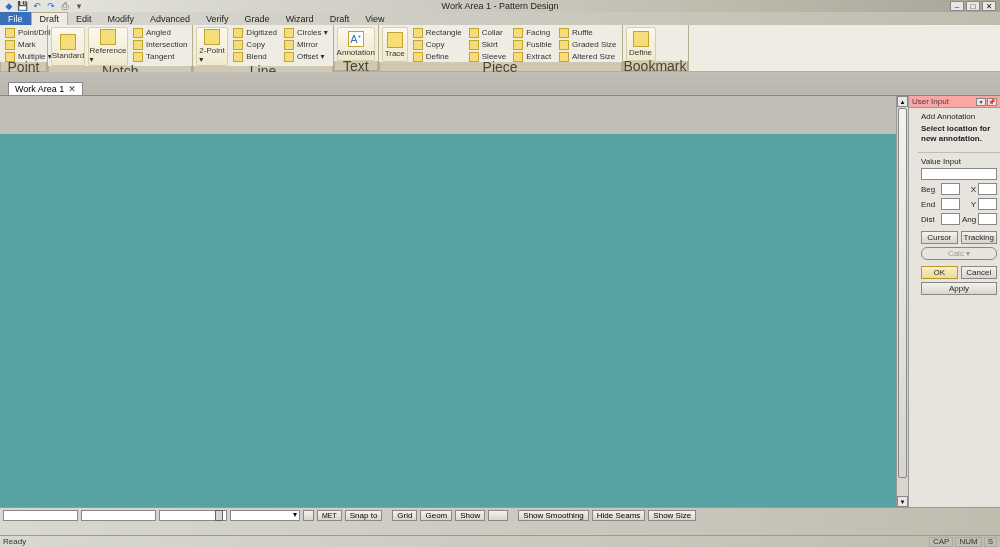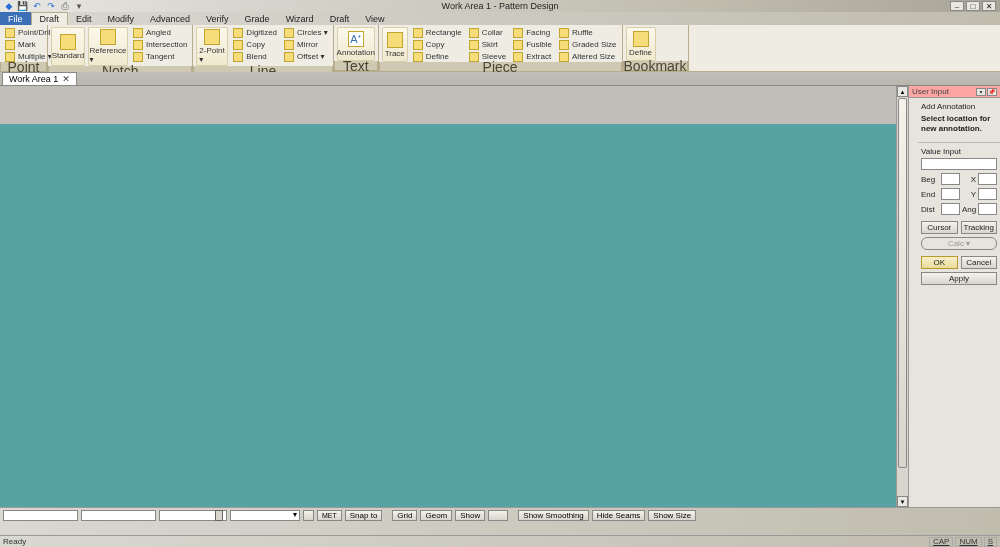--- a/index.html
+++ b/index.html
@@ -25,21 +25,21 @@
 .rgroup { display: flex; flex-direction: column; border-right: 1px solid #b7ad8d; padding: 2px 3px 0 3px; }
 .rgroup .body { display: flex; flex: 1; gap: 3px; }
 .rgroup .label { height: 10px; font-size: 14px; text-align: center; color: #4a4634; background: #cfc8b2; border: 1px solid #b7ad8d; border-top: none; margin: 0 -3px; padding-top: 0; line-height: 10px; }
 .bigbtn { width: 50px; display: flex; flex-direction: column; align-items: center; justify-content: center; cursor: pointer; font-size: 8px; color: #333; background: linear-gradient(#fbf8ec, #f0e9cf); border: 1px solid #d8ceaa; border-radius: 2px; padding: 1px 2px; }
 .bigbtn .bigic { width: 16px; height: 16px; background: #f6dd7a; border: 1px solid #c2a431; margin-bottom: 1px; }
 .smallcol { display: flex; flex-direction: column; gap: 1px; }
 .smallbtn { display: flex; align-items: center; gap: 3px; cursor: pointer; font-size: 8px; color: #333; padding: 0 2px; white-space: nowrap; height: 11px; }
 .smallbtn .sic { width: 10px; height: 10px; flex-shrink: 0; background: #f6dd7a; border: 1px solid #c2a431; }
 
 
-.doctabs { height: 14px; background: linear-gradient(to bottom, #c0beb6, #b8b6ad); display: flex; align-items: flex-end; padding-left: 2px; border-bottom: 1px solid #888; }
+.doctabs { height: 24px; background: linear-gradient(to bottom, #c0beb6, #b8b6ad); display: flex; align-items: flex-end; padding-left: 8px; border-bottom: 1px solid #888; }
 .doctab { height: 13px; background: #fff; border: 1px solid #888; border-bottom: none; padding: 0 6px; display: flex; align-items: center; gap: 4px; font-size: 9px; }
 .doctab .close { font-size: 9px; cursor: pointer; color: #444; }
 
 
 .mainrow { flex: 1; display: flex; min-height: 0; }
 .workarea { flex: 1; display: flex; flex-direction: column; background: #c0beb6; position: relative; }
 .canvaswrap { flex: 1; display: flex; }
 .canvas { flex: 1; background: #57a2a2; margin: 38px 0 0 0; }
 .vscroll { width: 12px; background: #d8d5cc; border-left: 1px solid #999; position: relative; }
 .vscroll .arrow { position: absolute; left: 0; right: 0; height: 11px; background: #e8e7e2; border: 1px solid #888; display: flex; align-items: center; justify-content: center; font-size: 7px; cursor: pointer; }
@@ -71,21 +71,21 @@
 .bottombar .dd2 { width: 70px; height: 11px; border: 1px solid #888; background: #fff; position: relative; }
 .bottombar .dd2::after { content: '▾'; position: absolute; right: 2px; top: -1px; font-size: 8px; }
 .bottombar .row2 { height: 14px; display: flex; align-items: center; gap: 3px; padding: 0 3px; }
 .bottomlab { font-size: 8px; }
 .bottominput { width: 85px; height: 11px; border: 1px solid #888; background: #ffffe8; }
 .slider { width: 68px; height: 11px; border: 1px solid #888; background: #fff; position: relative; }
 .slider .sthumb { position: absolute; top: -1px; left: 55px; width: 8px; height: 11px; background: #d8d5cc; border: 1px solid #666; cursor: pointer; }
 
 
 .statusbar { height: 12px; background: linear-gradient(to right, #d9d8d1, #c0bdaf); display: flex; align-items: center; font-size: 8px; color: #333; padding: 0 3px; border-top: 1px solid #999; }
-.statusbar .right { margin-left: auto; display: flex; gap: 2px; text-decoration: underline; }
+.statusbar .right { margin-left: auto; display: flex; gap: 2px; }
 .statusbar .sbcell { border: 1px solid #aaa; padding: 0 3px; height: 10px; display: flex; align-items: center; }
 </style>
 </head>
 <body>
 
 <div class="titlebar">
   <div class="qat">
     <span class="ic" style="color:#2a6fd6">◆</span>
     <span class="ic" style="color:#2a6fd6">💾</span>
     <span class="ic" style="color:#2a6fd6">↶</span>

